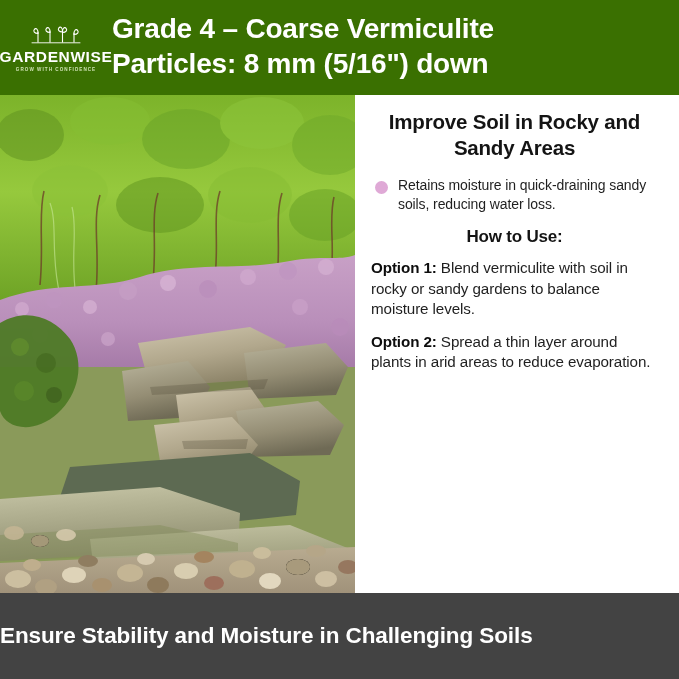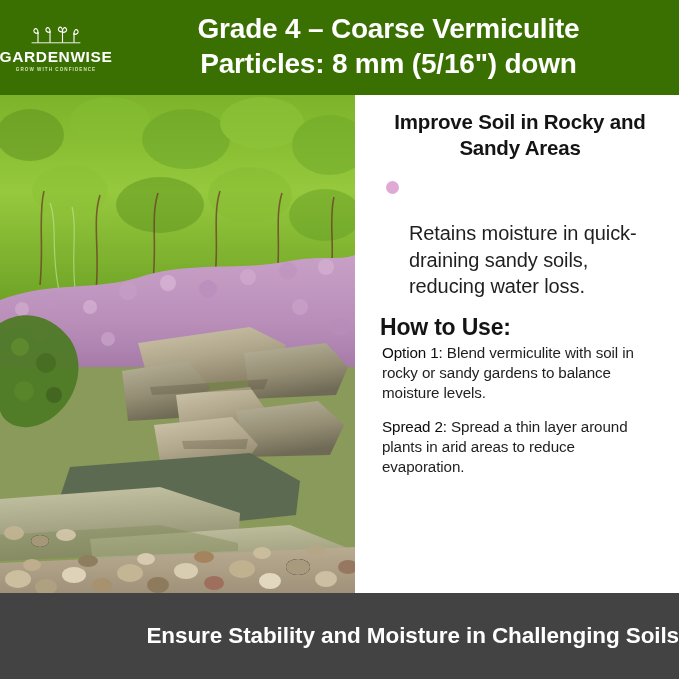--- a/index.html
+++ b/index.html
@@ -40,21 +40,21 @@
   .logo-tag {
     color:#cfe3b4;
     font-size:4.6px;
     font-weight:700;
     letter-spacing:1.05px;
     margin-top:3px;
     white-space:nowrap;
   }
   .header-titles {
     flex:1;
-    text-align:center;
+    text-align:left;
     padding-right:14px;
     padding-bottom:2px;
   }
   .header-line {
     color:#ffffff;
     font-weight:700;
     font-size:28px;
     line-height:1.24;
     letter-spacing:-0.2px;
     white-space:nowrap;
@@ -69,21 +69,21 @@
     background:#8a9a5a;
   }
   .photo svg { display:block; width:100%; height:100%; }
 
   
   .panel {
     position:absolute;
     top:95px; left:355px;
     width:317px; height:498px;
     background:#ffffff;
-    padding:14px 12px 0 25px;
+    padding:14px 12px 0 14px;
   }
   .panel-heading {
     text-align:center;
     font-size:20.5px;
     font-weight:700;
     color:#141414;
     line-height:1.27;
     letter-spacing:-0.2px;
     margin-bottom:15px;
     padding:0 8px;
@@ -97,54 +97,53 @@
   .bullet-dot {
     width:13px; height:13px;
     min-width:13px;
     border-radius:50%;
     background:#dfa9d6;
     margin-top:5px;
     margin-right:10px;
     margin-left:6px;
   }
   .bullet-text {
-    font-size:20px;
+    font-size:14px;
     line-height:1.33;
     color:#1f1f1f;
     letter-spacing:-0.1px;
-    margin-top:44px;
   }
   .howto-heading {
-    text-align:left;
-    font-size:23px;
+    text-align:center;
+    font-size:17px;
     font-weight:700;
     color:#141414;
     margin-top:14px;
-    margin-bottom:2px;
+    margin-bottom:11px;
     letter-spacing:-0.2px;
   }
   .option {
     font-size:15.2px;
     line-height:1.33;
     color:#1f1f1f;
     margin-bottom:13px;
     letter-spacing:-0.1px;
     padding-left:2px;
   }
-  .option b { font-weight:400; color:#0d0d0d; }
+  .option b { font-weight:700; color:#0d0d0d; }
 
   
   .footer {
     position:absolute;
     top:593px; left:0;
     width:679px; height:86px;
     background:#434343;
     display:flex;
     flex-direction:column;
-    align-items:flex-end;
+    align-items:flex-start;
     justify-content:center;
   }
   .footer-line {
     color:#ffffff;
     font-size:22.5px;
     font-weight:700;
     line-height:1.33;
     letter-spacing:-0.1px;
     white-space:nowrap;
   }
@@ -333,21 +332,21 @@
         <span class="bullet-text">Retains moisture in quick-draining sandy soils, reducing water loss.</span>
       </div>
     </div>
 
     <div class="howto-heading">How to Use:</div>
 
     <div class="option">
       <b>Option 1:</b><span> Blend vermiculite with soil in rocky or sandy gardens to balance moisture levels.</span>
     </div>
     <div class="option">
-      <b>Spread 2:</b><span> Spread a thin layer around plants in arid areas to reduce evaporation.</span>
+      <b>Option 2:</b><span> Spread a thin layer around plants in arid areas to reduce evaporation.</span>
     </div>
   </div>
 
   <div class="footer">
     <div class="footer-line">Ensure Stability and Moisture in Challenging Soils</div>
   </div>
 
 </div>
 
 </body></html>

